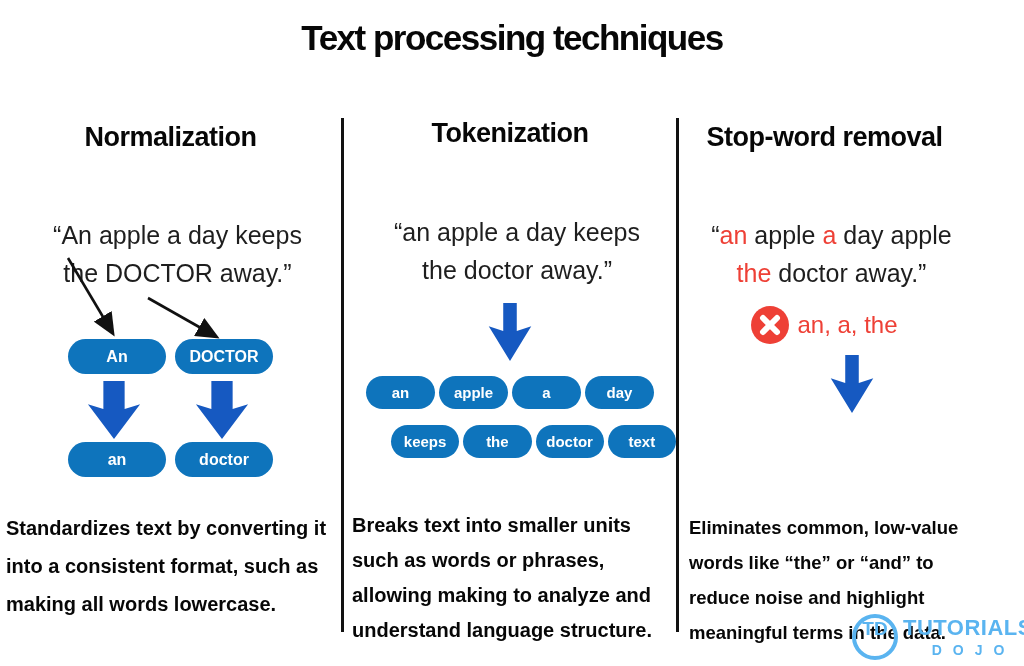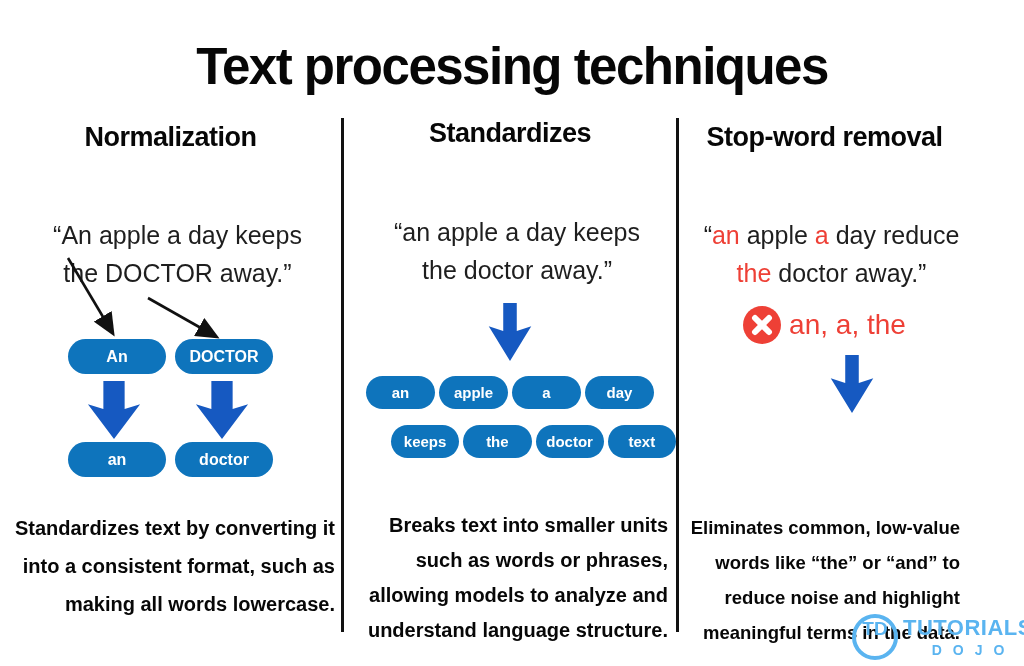--- a/index.html
+++ b/index.html
@@ -1,21 +1,21 @@
 <!DOCTYPE html>
 <html><head>
 <meta charset="utf-8">
 <style>
   * { margin:0; padding:0; box-sizing:border-box; }
   html,body { width:1024px; height:666px; background:#fff; }
   body { font-family:"Liberation Sans","DejaVu Sans",sans-serif; color:#0c0c0c; }
   .page { position:relative; width:1024px; height:666px; overflow:hidden; background:#fff; }
 
   .title { position:absolute; top:18px; left:0; width:1024px; text-align:center;
-           font-size:51px; font-weight:800; letter-spacing:-1.5px; color:#070707;margin-top:19px; }
+           font-size:35px; font-weight:800; letter-spacing:-1.5px; color:#070707; }
 
   .divider { position:absolute; top:118px; width:3px; height:514px; background:#111; }
   .divider.d1 { left:341px; }
   .divider.d2 { left:676px; }
 
   .col { position:absolute; top:110px; height:556px; }
   .col1 { left:0;   width:341px; }
   .col2 { left:344; width:332px; }
   .col2 { left:344px; }
   .col3 { left:679px; width:291px; }
@@ -34,23 +34,23 @@
   .pill.big  { width:98px; height:35px; font-size:16px; }
   .pill.tok  { width:69px; height:33px; font-size:15px; }
   .gap9 { gap:9px; } .gap4 { gap:4px; }
 
   .block-arrow { position:absolute; }
 
   .thin-arrows { position:absolute; inset:0; pointer-events:none; }
 
   .removal-row { position:absolute; left:0; width:100%; display:flex;
                  justify-content:center; align-items:center; gap:8px; }
-  .removal-text { color:#ee4036; font-size:28px; }
+  .removal-text { color:#ee4036; font-size:24px; }
 
-  .desc { position:absolute; left:0; width:100%; text-align:right; font-weight:800; color:#070707; }
+  .desc { position:absolute; left:0; width:100%; text-align:left; font-weight:800; color:#070707; }
   .desc.c1 { font-size:20px; line-height:38px; padding:0 6px; }
   .desc.c2 { font-size:20px; line-height:35px; padding:0 8px; }
   .desc.c3 { font-size:18.5px; line-height:35px; padding:0 10px; }
 
   .logo { position:absolute; left:852px; top:614px; display:flex; align-items:center; gap:5px; }
   .logo-circle { width:46px; height:46px; border:4px solid #5ab4f0; border-radius:50%;
                  display:flex; align-items:flex-start; justify-content:center;
                  color:#5ab4f0; font-weight:800; font-size:19px; letter-spacing:0; }
   .logo-text { display:flex; flex-direction:column; align-items:center; line-height:1; }
   .logo-line1 { color:#5ab4f0; font-weight:800; font-size:22px; letter-spacing:0.5px; }
@@ -99,21 +99,21 @@
 
     <div class="pill-row gap9" style="top:332px;">
       <div class="pill big">an</div>
       <div class="pill big">doctor</div>
     </div>
 
     <div class="desc c1" style="top:399px;">Standardizes text by converting it into a consistent format, such as making all words lowercase.</div>
   </div>
 
   <div class="col col2" style="width:332px;">
-    <div class="col-heading" style="top:8px;">Standardizes</div>
+    <div class="col-heading" style="top:8px;">Tokenization</div>
 
     <div class="quote" style="top:103px;">
       <span>“an apple a day keeps</span><br>
       <span>the doctor away.”</span>
     </div>
 
     <svg class="block-arrow" style="left:143px; top:193px;" width="46" height="58" viewBox="0 0 46 60">
       <polygon points="16,0 30,0 30,29 45,24 23,60 1,24 16,29" fill="#1659c1"></polygon>
     </svg>
 
@@ -123,28 +123,28 @@
       <div class="pill tok">a</div>
       <div class="pill tok">day</div>
     </div>
     <div class="pill-row gap4" style="top:315px;padding-left:47px;">
       <div class="pill tok">keeps</div>
       <div class="pill tok">the</div>
       <div class="pill tok">doctor</div>
       <div class="pill tok">text</div>
     </div>
 
-    <div class="desc c2" style="top:398px;">Breaks text into smaller units such as words or phrases, allowing models to analyze and understand language structure.</div>
+    <div class="desc c2" style="top:398px;">Breaks text into smaller units such as words or phrases, allowing making to analyze and understand language structure.</div>
   </div>
 
   <div class="col col3">
     <div class="col-heading" style="top:12px;">Stop-word removal</div>
 
     <div class="quote" style="top:106px;">
-      <span>“</span><span class="sw-red">an</span><span> apple </span><span class="sw-red">a</span><span> day reduce</span><br><span class="sw-red">the</span><span> doctor away.”</span>
+      <span>“</span><span class="sw-red">an</span><span> apple </span><span class="sw-red">a</span><span> day apple</span><br><span class="sw-red">the</span><span> doctor away.”</span>
     </div>
 
     <div class="removal-row" style="top:196px;">
       <svg width="38" height="38" viewBox="0 0 38 38">
         <circle cx="19" cy="19" r="19" fill="#ee4036"></circle>
         <line x1="12" y1="12" x2="26" y2="26" stroke="#fff" stroke-width="6" stroke-linecap="round"></line>
         <line x1="26" y1="12" x2="12" y2="26" stroke="#fff" stroke-width="6" stroke-linecap="round"></line>
       </svg>
       <span class="removal-text">an, a, the</span>
     </div>

